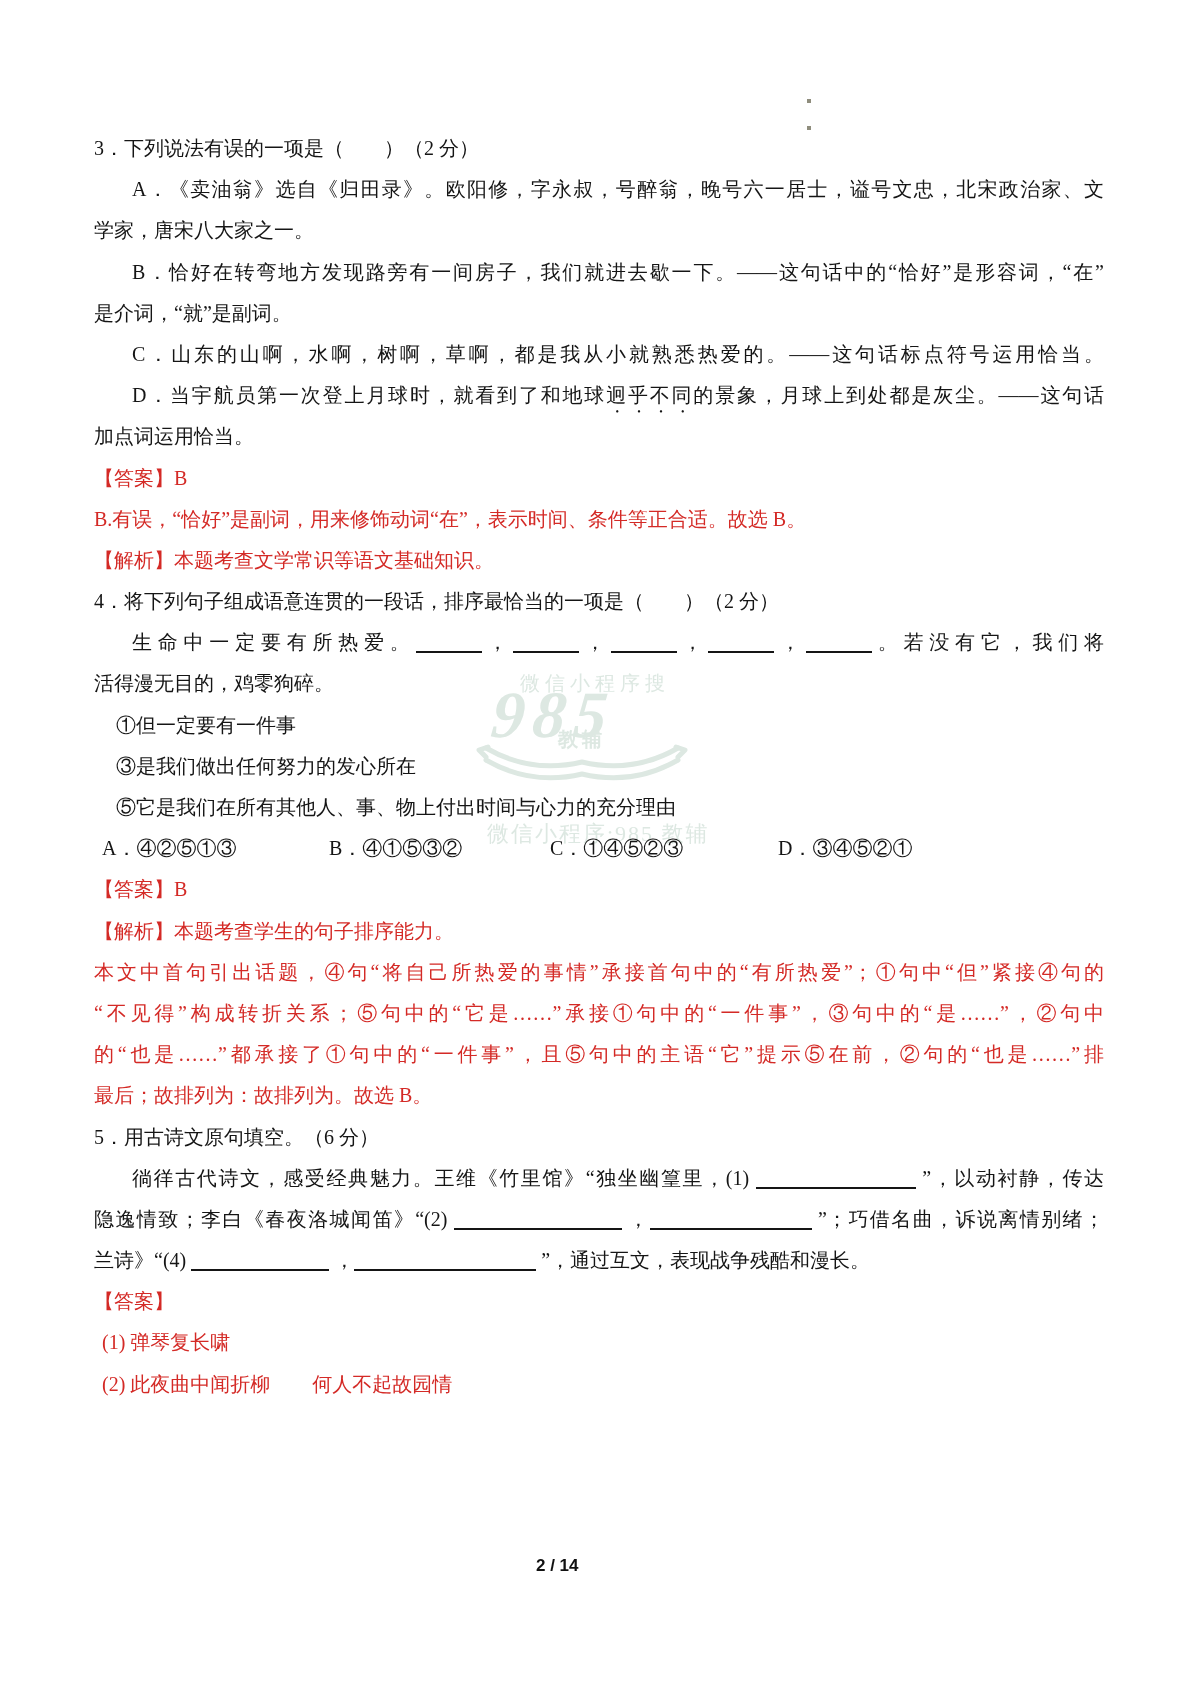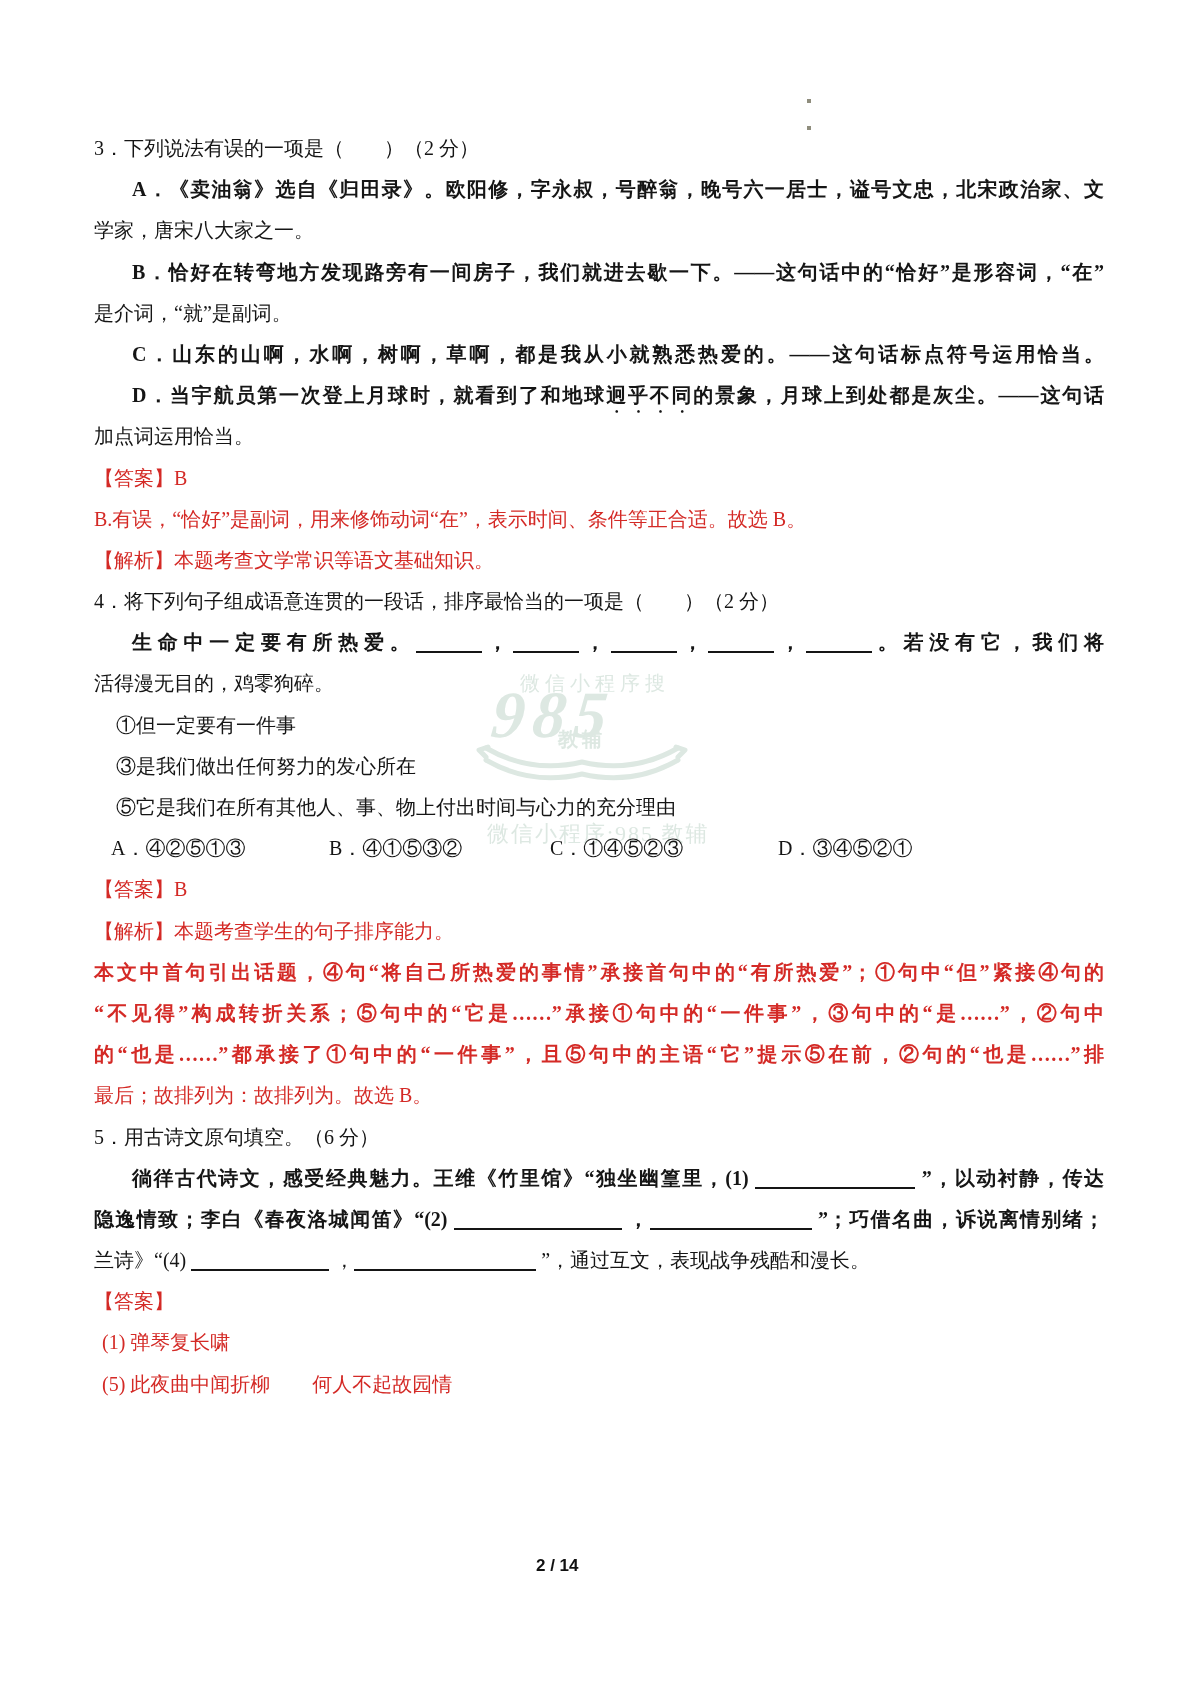--- a/index.html
+++ b/index.html
@@ -5,21 +5,21 @@
   html,body{margin:0;padding:0;background:#e9e9e9;}
   .page{
     position:relative;width:1190px;height:1683px;background:#ffffff;
     font-family:"Liberation Serif","DejaVu Serif",serif;color:var(--text,#151515);
     overflow:hidden;margin:0 auto;
   }
   .content{
     position:absolute;left:94px;top:128px;width:1010px;font-size:20px;z-index:2;
   }
   .line{position:relative;height:41.2px;line-height:41.2px;white-space:nowrap;}
-  .line.full{text-align:justify;text-align-last:justify;font-weight:bold;}
+  .line.full{text-align:justify;text-align-last:justify;}
   .line.red{color:var(--red,#d42a26);}
   .blank{display:inline-block;height:20px;border-bottom:2px solid #151515;vertical-align:-4px;}
   .gap{display:inline-block;}
   .opt{position:absolute;top:0;}
   .em-dots{
     -webkit-text-emphasis:filled dot #151515;
     -webkit-text-emphasis-position:under left;
     text-emphasis:filled dot #151515;
     text-emphasis-position:under left;
   }
@@ -76,35 +76,35 @@
       <div class="line red"><span>【答案】B</span></div>
       <div class="line red"><span>B.有误，“恰好”是副词，用来修饰动词“在”，表示时间、条件等正合适。故选 B。</span></div>
       <div class="line red"><span>【解析】本题考查文学常识等语文基础知识。</span></div>
       <div class="line"><span>4．将下列句子组成语意连贯的一段话，排序最恰当的一项是（　　）（2 分）</span></div>
       <div class="line full" style="text-indent: 38px;"><span>生命中一定要有所热爱。</span><span class="blank" style="width: 66px;"></span><span>，</span><span class="blank" style="width: 66px;"></span><span>，</span><span class="blank" style="width: 66px;"></span><span>，</span><span class="blank" style="width: 66px;"></span><span>，</span><span class="blank" style="width: 66px;"></span><span>。若没有它，我们将</span></div>
       <div class="line"><span>活得漫无目的，鸡零狗碎。</span></div>
       <div class="line" style="text-indent: 22px;"><span>①但一定要有一件事</span></div>
       <div class="line" style="text-indent: 22px;"><span>③是我们做出任何努力的发心所在</span></div>
       <div class="line" style="text-indent: 22px;"><span>⑤它是我们在所有其他人、事、物上付出时间与心力的充分理由</span></div>
       <div class="line">
-        <span class="opt" style="left: 17px;">A．④②⑤①③</span>
+        <span class="opt" style="left: 8px;">A．④②⑤①③</span>
         <span class="opt" style="left: 235px;">B．④①⑤③②</span>
         <span class="opt" style="left: 456px;">C．①④⑤②③</span>
         <span class="opt" style="left: 684px; font-family: Liberation Serif, serif;">D．③④⑤②①</span>
       </div>
       <div class="line red"><span>【答案】B</span></div>
       <div class="line red"><span>【解析】本题考查学生的句子排序能力。</span></div>
       <div class="line full red"><span>本文中首句引出话题，④句“将自己所热爱的事情”承接首句中的“有所热爱”；①句中“但”紧接④句的</span></div>
       <div class="line full red"><span>“不见得”构成转折关系；⑤句中的“它是……”承接①句中的“一件事”，③句中的“是……”，②句中</span></div>
       <div class="line full red"><span>的“也是……”都承接了①句中的“一件事”，且⑤句中的主语“它”提示⑤在前，②句的“也是……”排</span></div>
       <div class="line red"><span>最后；故排列为：故排列为。故选 B。</span></div>
       <div class="line"><span>5．用古诗文原句填空。（6 分）</span></div>
       <div class="line full" style="text-indent: 38px;"><span>徜徉古代诗文，感受经典魅力。王维《竹里馆》“独坐幽篁里，(1) </span><span class="blank" style="width: 160px;"></span><span> ”，以动衬静，传达</span></div>
       <div class="line full"><span>隐逸情致；李白《春夜洛城闻笛》“(2) </span><span class="blank" style="width: 168px;"></span><span> ，</span><span class="blank" style="width: 162px;"></span><span> ”；巧借名曲，诉说离情别绪；</span></div>
       <div class="line"><span>兰诗》“(4) </span><span class="blank" style="width: 138px;"></span><span> ，</span><span class="blank" style="width: 182px;"></span><span> ”，通过互文，表现战争残酷和漫长。</span></div>
       <div class="line red"><span>【答案】</span></div>
       <div class="line red" style="text-indent: 8px;"><span>(1) 弹琴复长啸</span></div>
-      <div class="line red" style="text-indent: 8px;"><span>(5) 此夜曲中闻折柳</span><span class="gap" style="width: 42px;"></span><span>何人不起故园情</span></div>
+      <div class="line red" style="text-indent: 8px;"><span>(2) 此夜曲中闻折柳</span><span class="gap" style="width: 42px;"></span><span>何人不起故园情</span></div>
     </div>
 
   <div class="footer">2 / 14</div>
 
 </div>
 
 </body></html>

